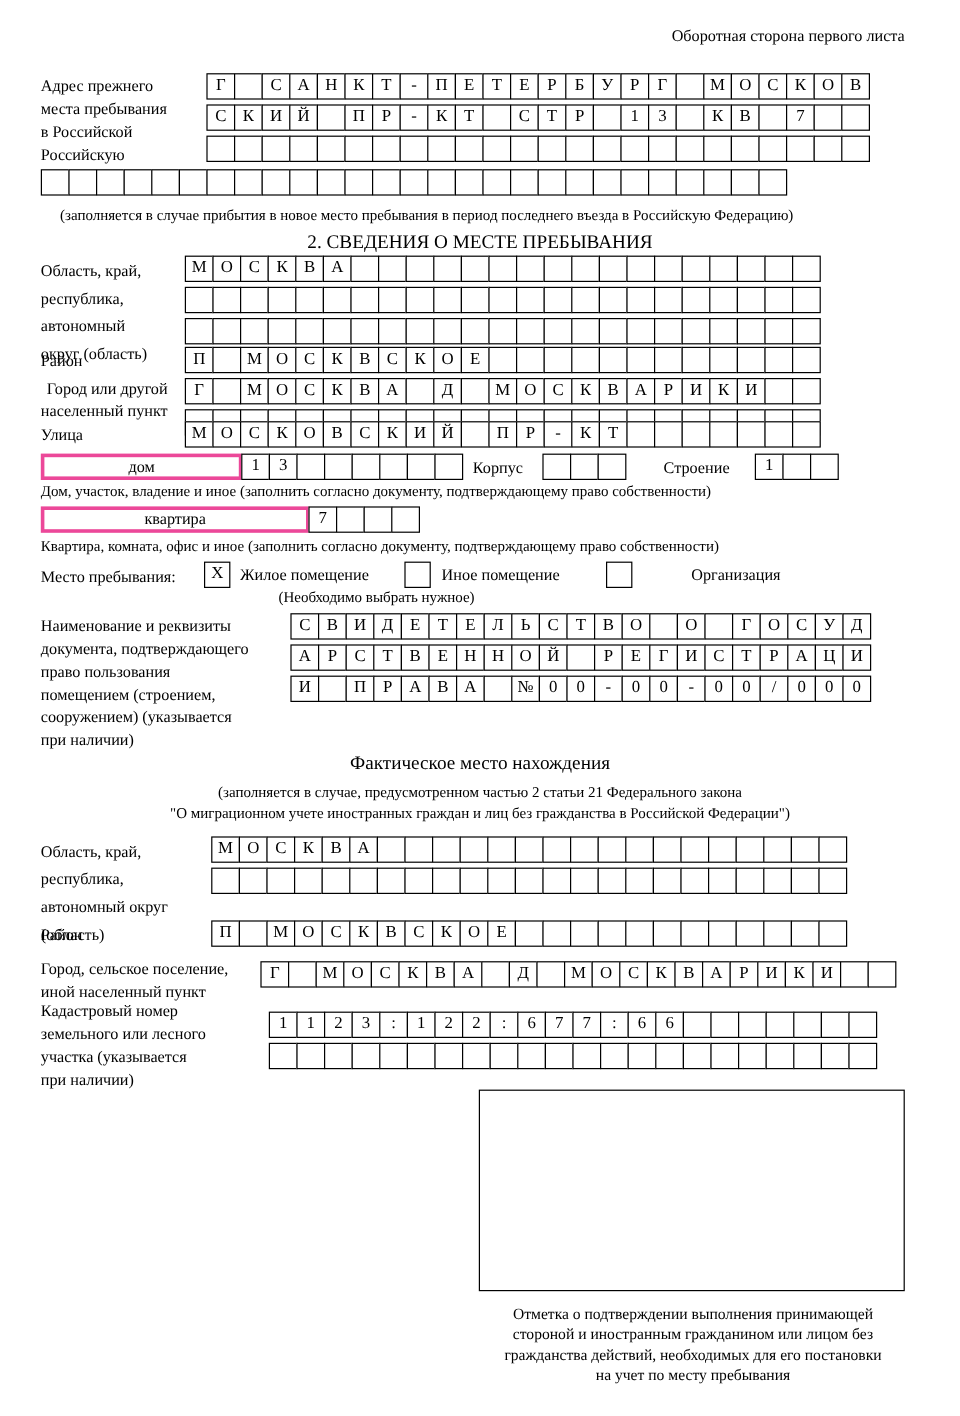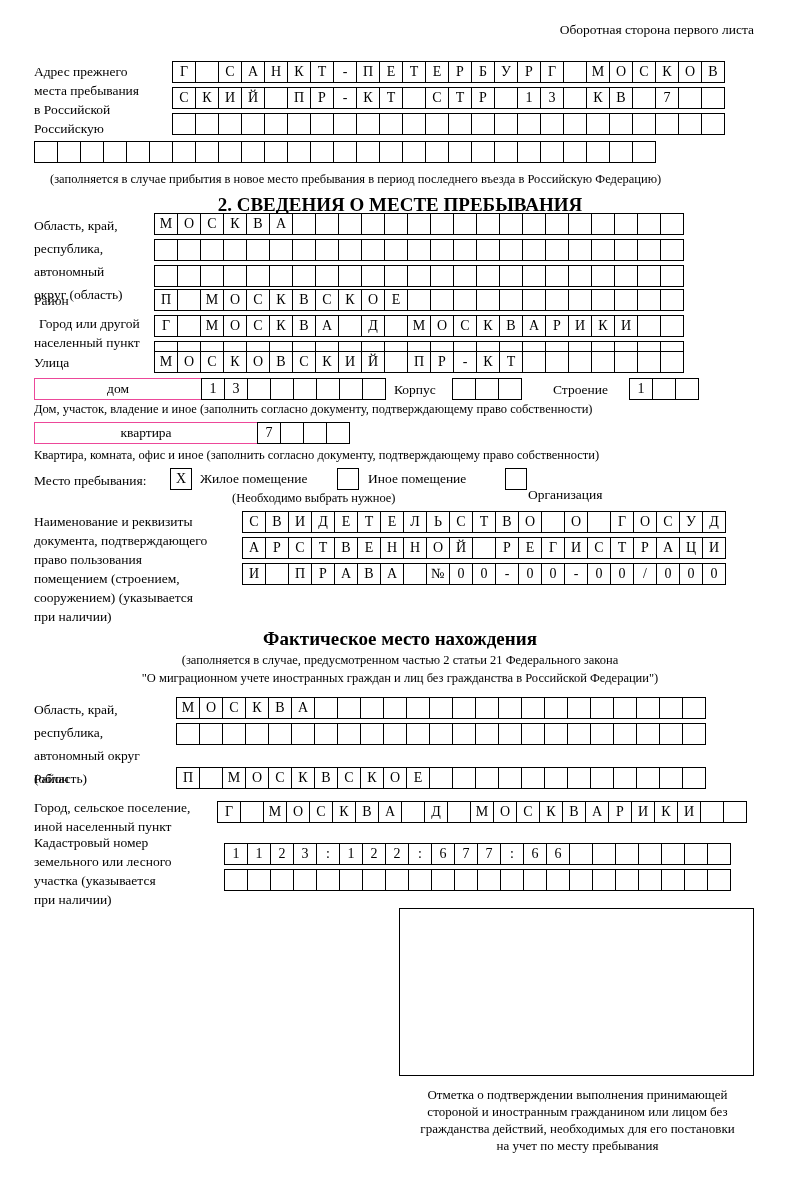--- a/index.html
+++ b/index.html
@@ -29,32 +29,32 @@
     font-size:14px;
     line-height:20px;
     font-family:"Liberation Serif", serif;
     background:#fff;
   }
   .row{position:absolute;}
 
   .labelblock{position:absolute;font-size:13.5px;line-height:19px;}
 
   .boxlabel{
-    border:1px solid #ec4899;
+    border:3px solid #ec4899;
     height:22px;
     box-sizing:border-box;
     display:flex;
     align-items:center;
     justify-content:center;
     font-size:13.5px;
     background:#fff;
   }
 
   .note{position:absolute;font-size:12.5px;}
-  .sect-title{position:absolute;font-weight:bold;font-size:19px;}
+  .sect-title{position:absolute;font-weight:normal;font-size:16px;}
 
   .bigbox{
     position:absolute;
     border:1px solid #000;
     box-sizing:border-box;
     background:#fff;
   }
 
   .footnote{position:absolute;font-size:13px;line-height:17px;text-align:center;}
 
@@ -416,21 +416,21 @@
       <div class="cell"></div>
     </div>
   <div class="note" style="left:34px;top:448px;font-family:Liberation Serif, serif;">Квартира, комната, офис и иное (заполнить согласно документу, подтверждающему право собственности)</div>
 
   <div class="labelblock" style="left:34px;top:471px;">Место пребывания:</div>
   <div class="chk" style="position:absolute;left:170px;top:468px;">Х</div>
   <div class="inline-lbl" style="position:absolute;left:200px;top:471px;">Жилое помещение</div>
   <div class="chk" style="position:absolute;left:337px;top:468px;"></div>
   <div class="inline-lbl" style="position:absolute;left:368px;top:471px;">Иное помещение</div>
   <div class="chk" style="position:absolute;left:505px;top:468px;"></div>
-  <div class="inline-lbl" style="position:absolute;left:528px;top:471px;margin-top:16px;">Организация</div>
+  <div class="inline-lbl" style="position:absolute;left:576px;top:471px;">Организация</div>
   <div class="note" style="left:232px;top:491px;">(Необходимо выбрать нужное)</div>
 
   <div class="labelblock" style="left:34px;top:512px;">
     <div>Наименование и реквизиты</div>
     <div>документа, подтверждающего</div>
     <div>право пользования</div>
     <div>помещением (строением,</div>
     <div>сооружением) (указывается</div>
     <div>при наличии)</div>
   </div>

